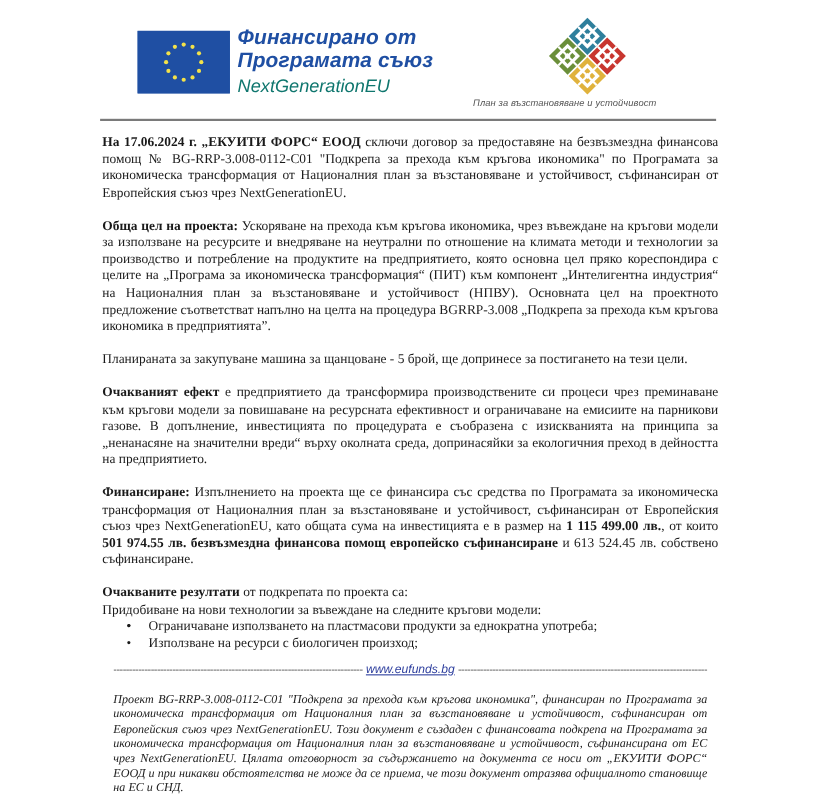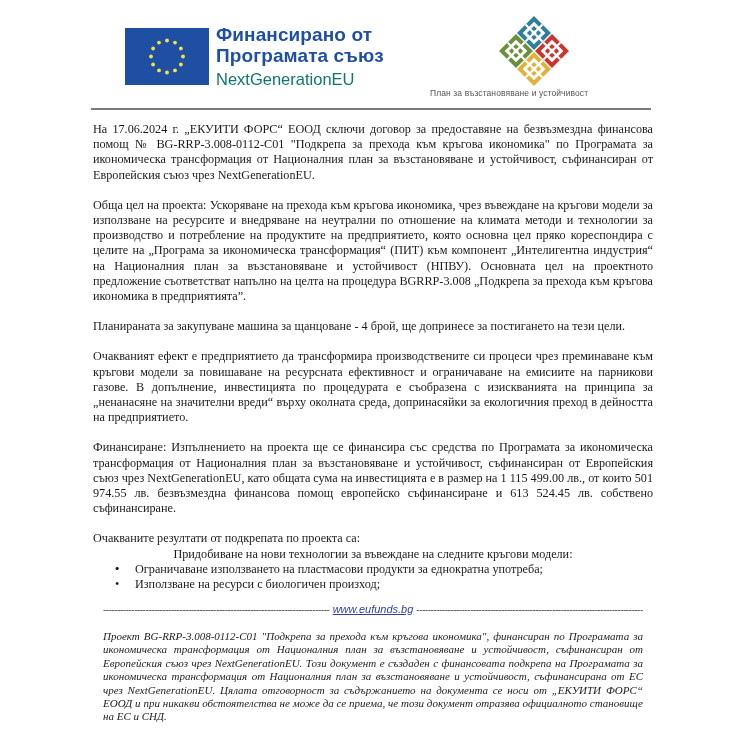--- a/index.html
+++ b/index.html
@@ -13,20 +13,21 @@
       position: relative;
       overflow: hidden;
       font-family: "Liberation Serif", "DejaVu Serif", serif;
       color: #1a1a1a;
     }
     .header {
       position: absolute;
       left: 0; top: 0;
       width: 734px;
       height: 110px;
+      font-style: italic;
     }
     .eu-flag {
       position: absolute;
       left: 125px;
       top: 28px;
       width: 84px;
       height: 57px;
       background: #1f4fa3;
     }
     .eu-flag svg { display: block; }
@@ -81,21 +82,21 @@
       top: 122px;
       width: 560px;
       font-size: 12.2px;
       line-height: 15.2px;
       text-align: justify;
     }
     .content p {
       margin: 0 0 15px 0;
     }
     .content p.tight { margin-bottom: 0; }
-    .content b { font-weight: normal; }
+    .content b { font-weight: bold; }
     .bullets {
       list-style: none;
       margin: 0;
       padding: 0;
     }
     .bullets li {
       position: relative;
       padding-left: 42px;
       line-height: 15.2px;
     }
@@ -218,35 +219,35 @@
 <div class="content">
   <p>
     <b>На 17.06.2024 г. „ЕКУИТИ ФОРС“ ЕООД</b><span> сключи договор за предоставяне на безвъзмездна финансова помощ №  BG-RRP-3.008-0112-C01 "Подкрепа за прехода към кръгова икономика" по Програмата за икономическа трансформация от Националния план за възстановяване и устойчивост, съфинансиран от Европейския съюз чрез NextGenerationEU.</span>
   </p>
 
   <p>
     <b>Обща цел на проекта:</b><span> Ускоряване на прехода към кръгова икономика, чрез въвеждане на кръгови модели за използване на ресурсите и внедряване на неутрални по отношение на климата методи и технологии за производство и потребление на продуктите на предприятието, която основна цел пряко кореспондира с целите на „Програма за икономическа трансформация“ (ПИТ) към компонент „Интелигентна индустрия“ на Националния план за възстановяване и устойчивост (НПВУ). Основната цел на проектното предложение съответстват напълно на целта на процедура BGRRP-3.008 „Подкрепа за прехода към кръгова икономика в предприятията”.</span>
   </p>
 
   <p>
-    <span>Планираната за закупуване машина за щанцоване - 4 брой, ще допринесе за постигането на тези цели.</span>
+    <span>Планираната за закупуване машина за щанцоване - 5 брой, ще допринесе за постигането на тези цели.</span>
   </p>
 
   <p>
     <b>Очакваният ефект</b><span> е предприятието да трансформира производствените си процеси чрез преминаване към кръгови модели за повишаване на ресурсната ефективност  и ограничаване на емисиите на парникови газове. В допълнение, инвестицията по процедурата е съобразена с изискванията на принципа за „ненанасяне на значителни вреди“  върху околната среда, допринасяйки за екологичния преход в дейността на предприятието.</span>
   </p>
 
   <p>
     <b>Финансиране:</b><span> Изпълнението на проекта ще се финансира със средства по Програмата за икономическа трансформация от Националния план за възстановяване и устойчивост, съфинансиран от Европейския съюз чрез NextGenerationEU, като общата сума на инвестицията е в размер на </span><b> 1 115 499.00 лв.</b><span>, от които </span><b>501 974.55 лв. безвъзмездна финансова помощ европейско съфинансиране</b><span> и 613 524.45 лв. собствено съфинансиране.</span>
   </p>
 
   <p class="tight">
     <b>Очакваните резултати</b><span> от подкрепата по проекта са:</span>
   </p>
-  <div style="text-align:center;">Придобиване на нови технологии за въвеждане на следните кръгови модели:</div>
+  <div style="text-align:left;">Придобиване на нови технологии за въвеждане на следните кръгови модели:</div>
   <ul class="bullets">
     <li><span class="dot">•</span></li>
     <li><span class="dot">•</span><span>Ограничаване използването на пластмасови продукти за еднократна употреба;</span></li>
     <li><span class="dot">•</span><span>Използване на ресурси с биологичен произход;</span></li>
   </ul>
 </div>
 
 <div class="footer-sep">
   <span class="dash">-----------------------------------------------------------------------------------------------</span>
   <a href="#">www.eufunds.bg</a>

